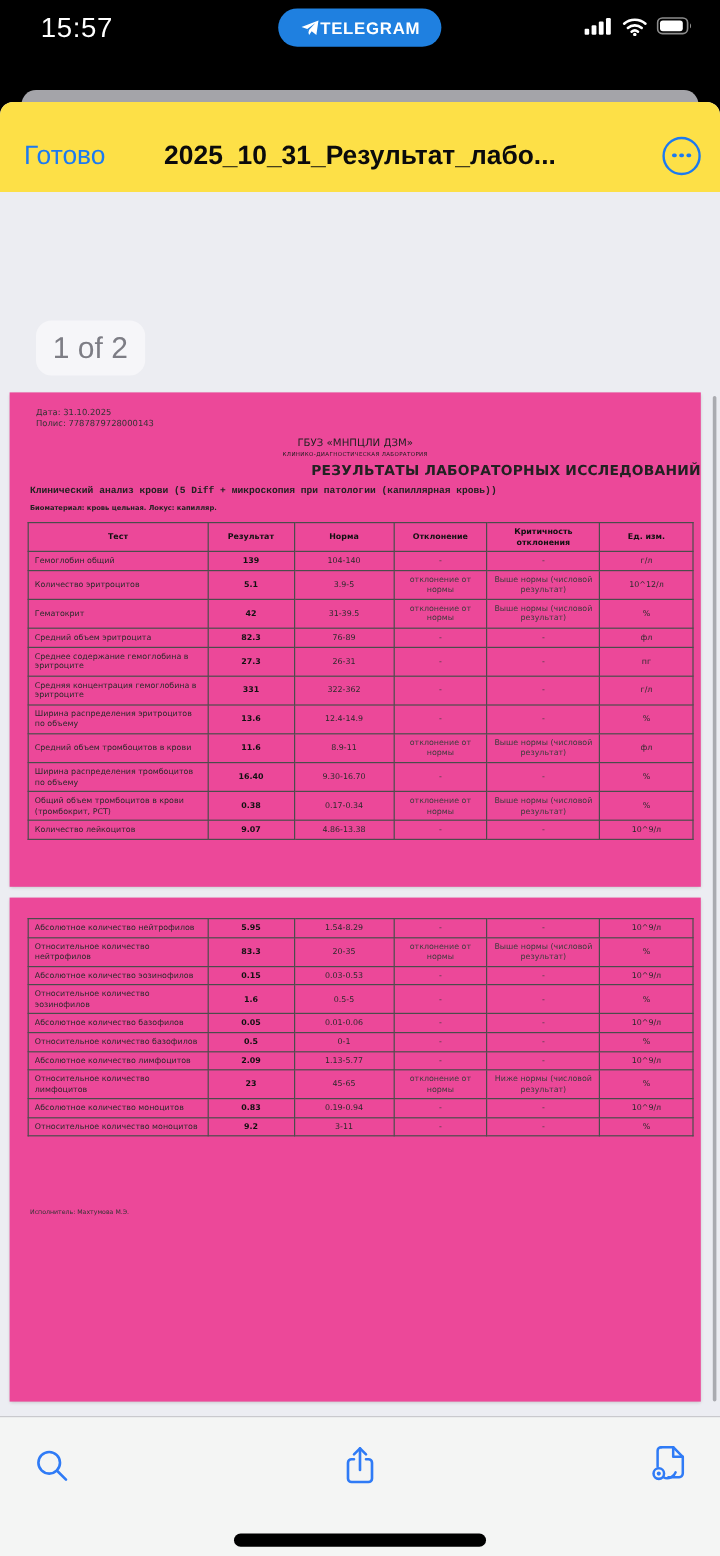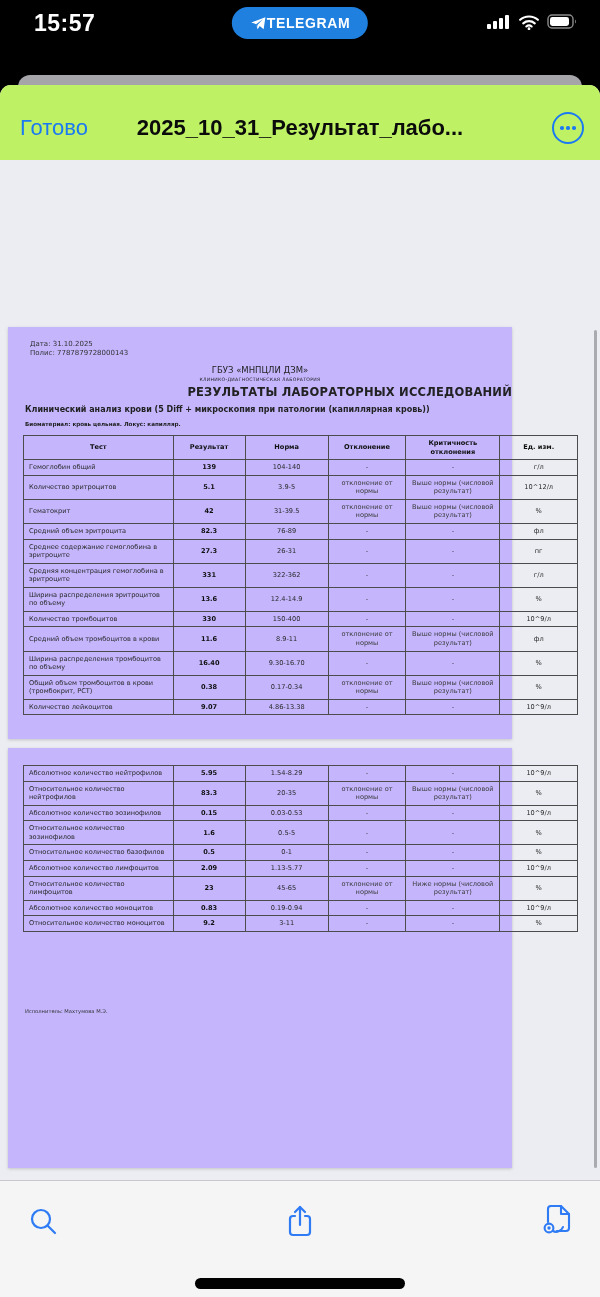--- a/index.html
+++ b/index.html
@@ -1,53 +1,53 @@
 <!DOCTYPE html>
 <html><head>
 <meta charset="utf-8">
 <style>
   html,body{margin:0;padding:0;background:#000;}
   *{box-sizing:border-box;}
   .screen{position:relative;width:600px;height:1297px;background:#000;overflow:hidden;
           font-family:"Liberation Sans",sans-serif;}
   
   .statusbar{position:absolute;top:0;left:0;width:600px;height:75px;background:#000;z-index:5;}
-  .time{position:absolute;left:34px;top:10px;color:#fff;font-size:23px;font-weight:700;letter-spacing:.5px;}
+  .time{position:absolute;left:34px;top:10px;color:#fff;font-size:23px;font-weight:400;letter-spacing:.5px;}
   .tg-pill{position:absolute;left:50%;transform:translateX(-50%);top:7px;height:32px;
            background:#1f80e0;border-radius:17px;display:flex;align-items:center;gap:0;
            padding:0 18px;color:#fff;}
   .tg-pill .label{font-size:14px;font-weight:700;letter-spacing:.6px;}
   .sicons{position:absolute;right:22px;top:14px;display:flex;align-items:center;gap:7px;}
   
   .card-peek{position:absolute;top:75px;left:18px;right:18px;height:22px;background:#a4a4a9;
              border-radius:12px 12px 0 0;z-index:4;}
   .sheet{position:absolute;top:85px;left:0;width:600px;height:1212px;background:#ecedf2;
          border-radius:11px 11px 0 0;overflow:hidden;z-index:6;}
   
-  .navbar{position:absolute;top:0;left:0;right:0;height:90px;background:#bef264;
-          border-bottom:4px solid #a16207;display:flex;align-items:center;}
+  .navbar{position:absolute;top:0;left:0;right:0;height:90px;background:#fde047;
+          border-bottom:1px solid #a16207;display:flex;align-items:center;}
   .done-btn{position:absolute;left:20px;color:#1b7af2;font-size:22px;}
   .doc-title{position:absolute;left:0;right:0;text-align:center;color:#0b0b0c;font-size:22px;font-weight:600;}
   .more-btn{position:absolute;right:16px;width:32px;height:32px;border:2px solid #1b7af2;border-radius:50%;
             display:flex;align-items:center;justify-content:center;gap:2.5px;background:transparent;}
   .more-btn i{width:3.5px;height:3.5px;border-radius:50%;background:#1b7af2;}
   
   .viewer{position:absolute;top:75px;left:0;right:0;bottom:117px;background:#ecedf2;}
   .page-badge{position:absolute;left:30px;top:107px;min-width:86px;height:46px;background:#f6f6f9;
               border-radius:13px;color:#7d7d85;font-size:25px;display:flex;align-items:center;
               justify-content:center;padding:0 14px;}
-  .page{position:absolute;left:8px;width:504px;background:#c4b5fd;
+  .page{position:absolute;left:8px;width:576px;background:#ec4899;
         box-shadow:0 1px 3px rgba(0,0,0,.18);font-family:"DejaVu Sans",sans-serif;color:#222;}
   .page1{top:167px;height:412px;}
   .page2{top:588px;height:420px;}
   .meta{position:absolute;left:22px;top:13px;font-size:7px;line-height:1.35;color:#333;}
   .org{position:absolute;left:0;right:0;top:38px;text-align:center;font-size:8.5px;font-weight:400;}
   .lab{position:absolute;left:0;right:0;top:50px;text-align:center;font-size:4.6px;letter-spacing:.3px;color:#1c1c1c;}
   .rtitle{position:absolute;left:0;right:0;top:58px;text-align:right;font-size:11.5px;font-weight:700;letter-spacing:.2px;}
-  .subtitle{position:absolute;left:17px;top:78px;font-size:8px;font-weight:700;}
+  .subtitle{position:absolute;left:17px;top:78px;font-size:8px;font-weight:700;font-family:Liberation Mono, monospace;}
   .biomat{position:absolute;left:17px;top:94px;font-size:5.6px;font-weight:700;}
   .lab-table{position:absolute;left:15px;width:555px;border-collapse:collapse;table-layout:fixed;}
   .t1{top:108px;}
   .t2{top:17px;}
   .lab-table th,.lab-table td{border:1px solid #4c4c4c;font-size:6.6px;line-height:1.3;
       padding:3px 3px;text-align:center;vertical-align:middle;color:#2a2a2a;
       font-family:"DejaVu Sans",sans-serif;overflow:hidden;}
   .lab-table th{font-weight:700;color:#111;}
   .lab-table td.name{text-align:left;padding-left:5px;}
   .lab-table td.bold{font-weight:700;color:#111;}
@@ -122,20 +122,21 @@
       <span class="done-btn">Готово</span>
       <span class="doc-title">2025_10_31_Результат_лабо...</span>
       <span class="more-btn">
           <i></i>
           <i></i>
           <i></i>
         </span>
     </div>
 
     <div class="viewer">
+      <div class="page-badge">1 of 2</div>
 
       <div class="page page1">
         <div class="meta">
           <div>Дата: 31.10.2025</div>
           <div>Полис: 7787879728000143</div>
         </div>
         <div class="org">ГБУЗ «МНПЦЛИ ДЗМ»</div>
         <div class="lab">КЛИНИКО-ДИАГНОСТИЧЕСКАЯ ЛАБОРАТОРИЯ</div>
         <div class="rtitle">РЕЗУЛЬТАТЫ ЛАБОРАТОРНЫХ ИССЛЕДОВАНИЙ</div>
         <div class="subtitle">Клинический анализ крови (5 Diff + микроскопия при патологии (капиллярная кровь))</div>
@@ -209,28 +210,20 @@
                 <td class="dim">-</td>
                 <td>г/л</td>
               </tr>
               <tr>
                 <td class="name">Ширина распределения эритроцитов по объему</td>
                 <td class="bold">13.6</td>
                 <td>12.4-14.9</td>
                 <td class="dim">-</td>
                 <td class="dim">-</td>
                 <td>%</td>
-              </tr>
-              <tr>
-                <td class="name">Количество тромбоцитов</td>
-                <td class="bold">330</td>
-                <td>150-400</td>
-                <td class="dim">-</td>
-                <td class="dim">-</td>
-                <td>10^9/л</td>
               </tr>
               <tr>
                 <td class="name">Средний объем тромбоцитов в крови</td>
                 <td class="bold">11.6</td>
                 <td>8.9-11</td>
                 <td class="dim">отклонение от нормы</td>
                 <td class="dim">Выше нормы (числовой результат)</td>
                 <td>фл</td>
               </tr>
               <tr>
@@ -296,20 +289,28 @@
                 <td class="dim">-</td>
                 <td>10^9/л</td>
               </tr>
               <tr>
                 <td class="name">Относительное количество эозинофилов</td>
                 <td class="bold">1.6</td>
                 <td>0.5-5</td>
                 <td class="dim">-</td>
                 <td class="dim">-</td>
                 <td>%</td>
+              </tr>
+              <tr>
+                <td class="name">Абсолютное количество базофилов</td>
+                <td class="bold">0.05</td>
+                <td>0.01-0.06</td>
+                <td class="dim">-</td>
+                <td class="dim">-</td>
+                <td>10^9/л</td>
               </tr>
               <tr>
                 <td class="name">Относительное количество базофилов</td>
                 <td class="bold">0.5</td>
                 <td>0-1</td>
                 <td class="dim">-</td>
                 <td class="dim">-</td>
                 <td>%</td>
               </tr>
               <tr>

